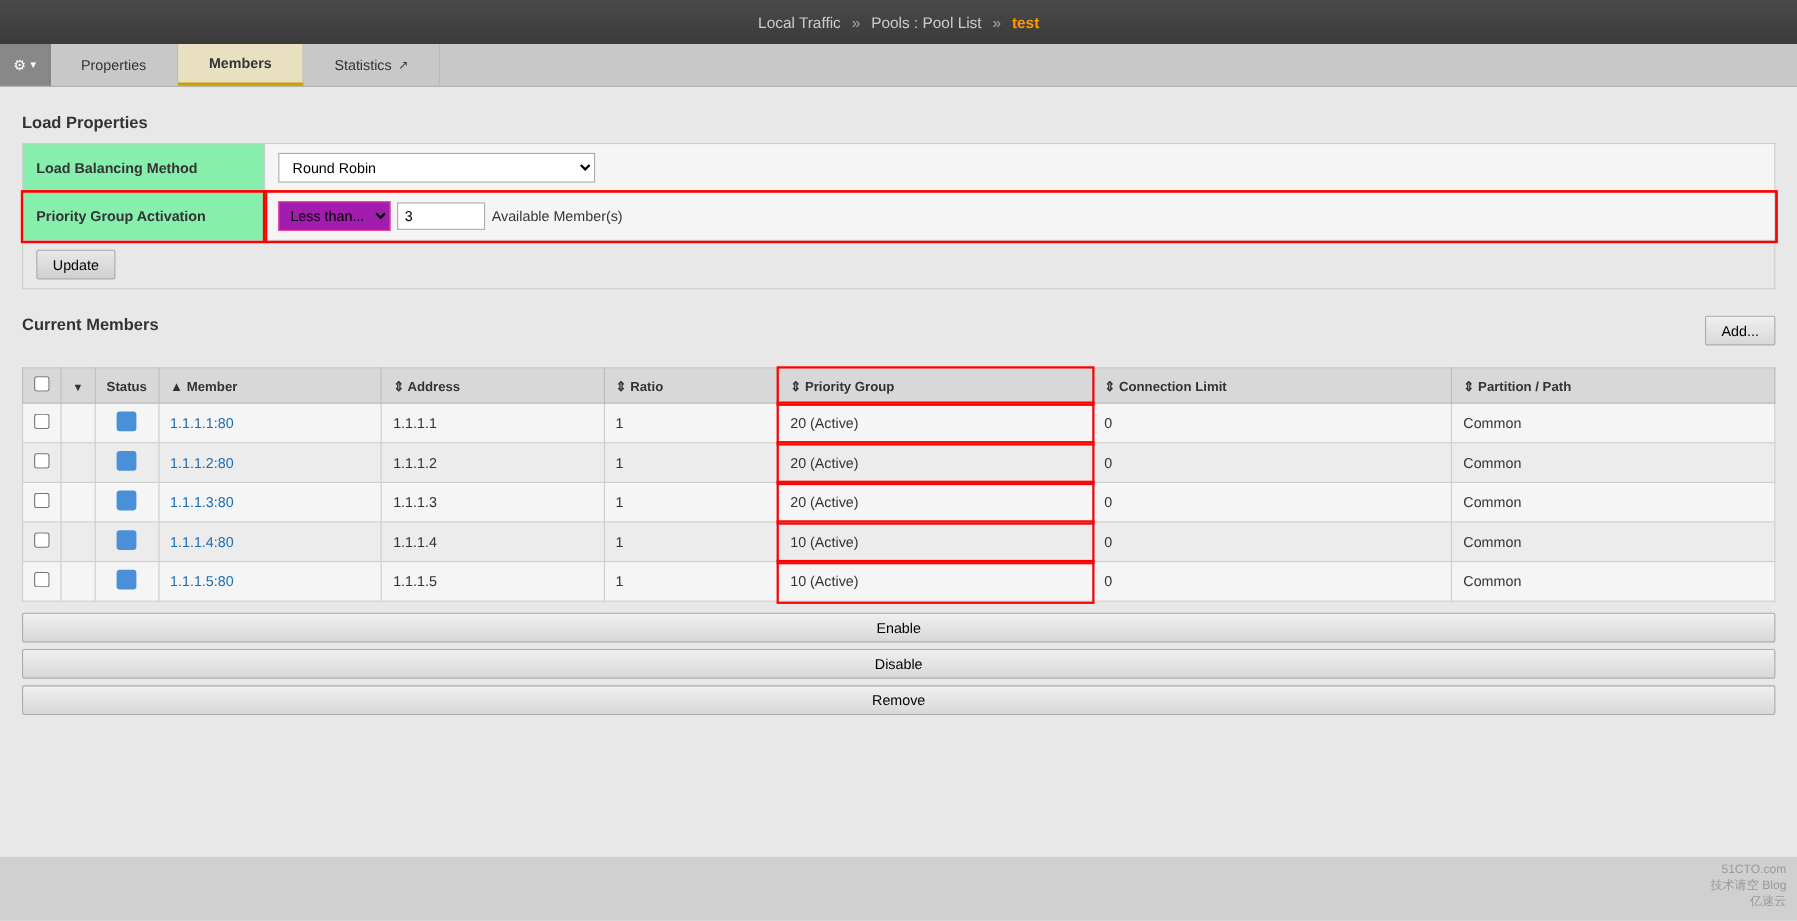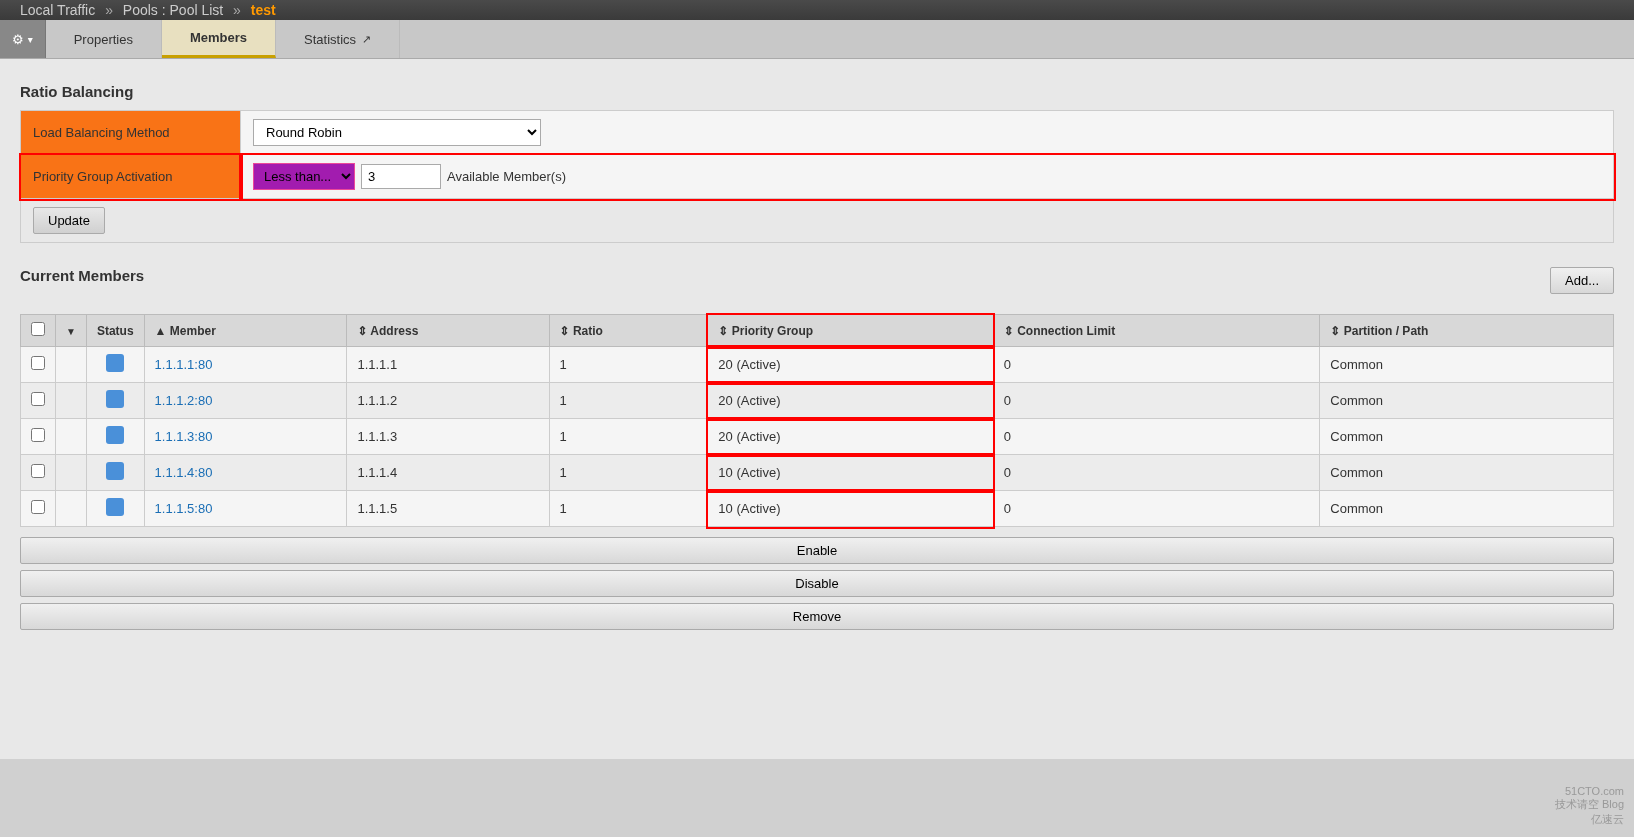--- a/index.html
+++ b/index.html
@@ -1,22 +1,23 @@
 <!DOCTYPE html>
 <html><head>
   <meta charset="utf-8">
   <style>
     * { box-sizing: border-box; margin: 0; padding: 0; }
     body { font-family: Arial, Helvetica, sans-serif; font-size: 13px; background: #d0d0d0; color: #333; }
 
     .top-bar {
       background: linear-gradient(to bottom, #4a4a4a, #3a3a3a);
-      padding: 2px 20px;
+      padding: 12px 20px;
       color: #fff;
       font-size: 14px;
+      text-align: center;
     }
     .top-bar .breadcrumb { color: #ccc; }
     .top-bar .breadcrumb .active { color: #f90; font-weight: bold; }
 
     .tab-bar {
       background: #c8c8c8;
       display: flex;
       align-items: stretch;
       border-bottom: 1px solid #aaa;
       padding: 0 0 0 0;
@@ -64,23 +65,23 @@
       background: #f5f5f5;
       border: 1px solid #ccc;
       margin-bottom: 10px;
     }
     .form-table td {
       padding: 8px 12px;
       border: 1px solid #ccc;
       vertical-align: middle;
     }
     .form-table td.label-cell {
-      background: #f97316;
+      background: #86efac;
       width: 220px;
-      font-weight: normal;
+      font-weight: bold;
       color: #333;
     }
 
     .priority-row td {
       outline: 2px solid red;
     }
 
     .lb-method-select {
       padding: 4px 8px;
       font-size: 13px;
@@ -233,21 +234,21 @@
     <span>Members</span>
   </div>
   <div class="tab">
     <span>Statistics</span>
     <span style="font-size:11px;">↗</span>
   </div>
 </div>
 
 <div class="content-area">
 
-  <div class="section-title">Ratio Balancing</div>
+  <div class="section-title">Load Properties</div>
 
   <table class="form-table">
     <tbody>
         <tr>
       <td class="label-cell">Load Balancing Method</td>
       <td>
         <select class="lb-method-select">
           <option>Round Robin</option>
           <option>Least Connections</option>
           <option>Fastest</option>

